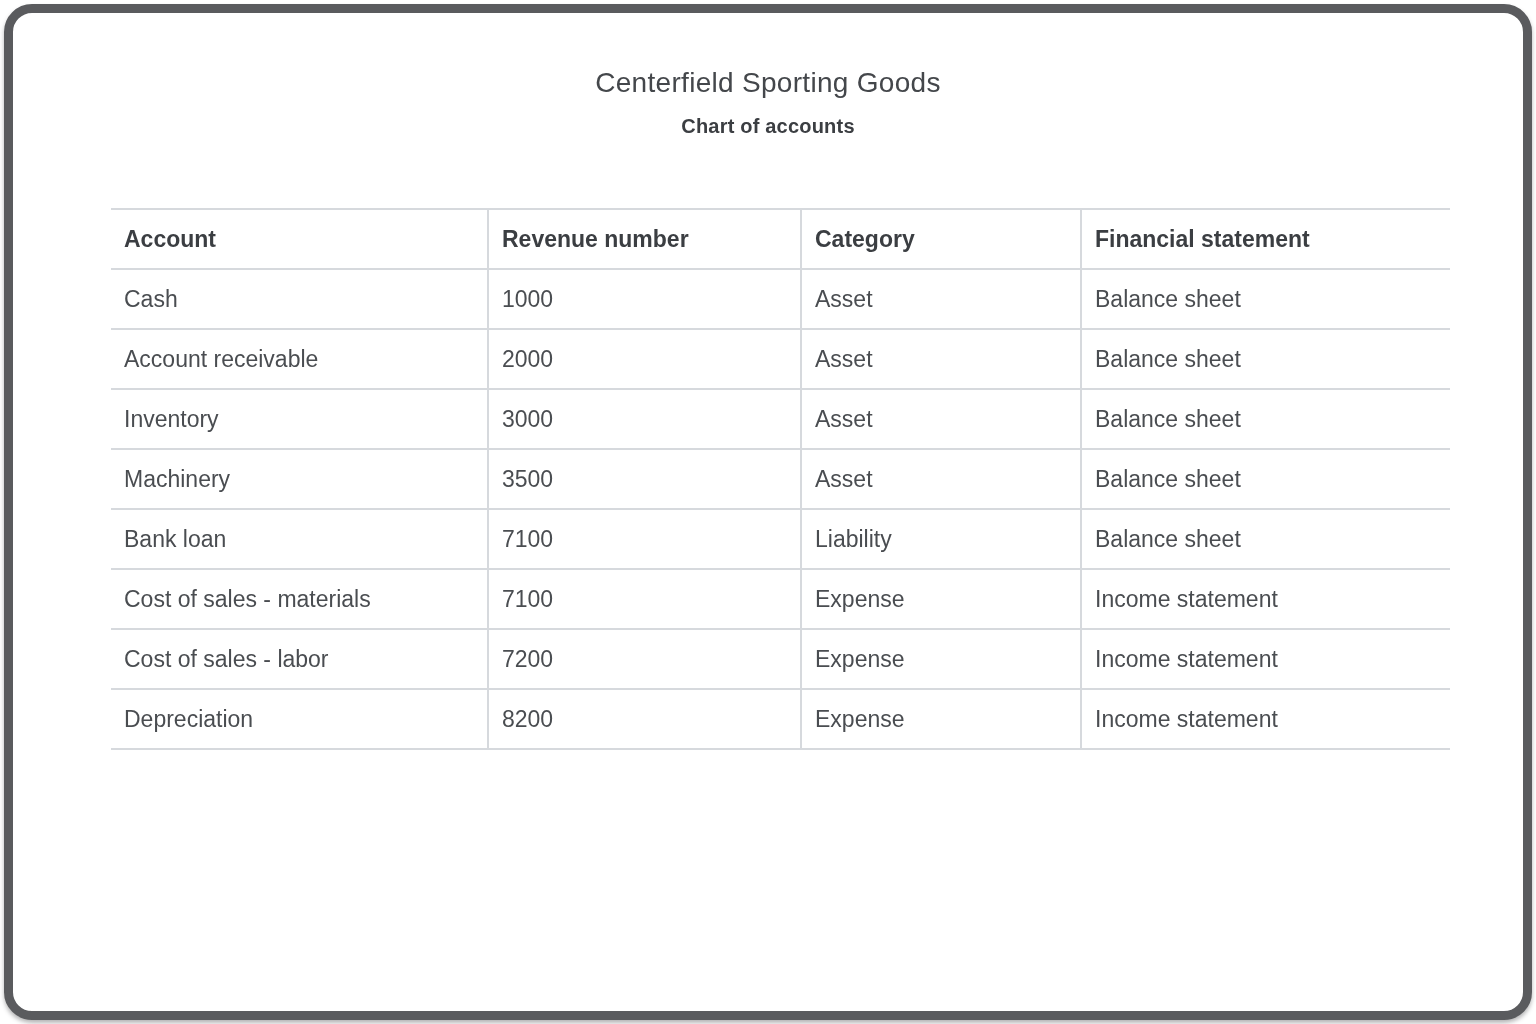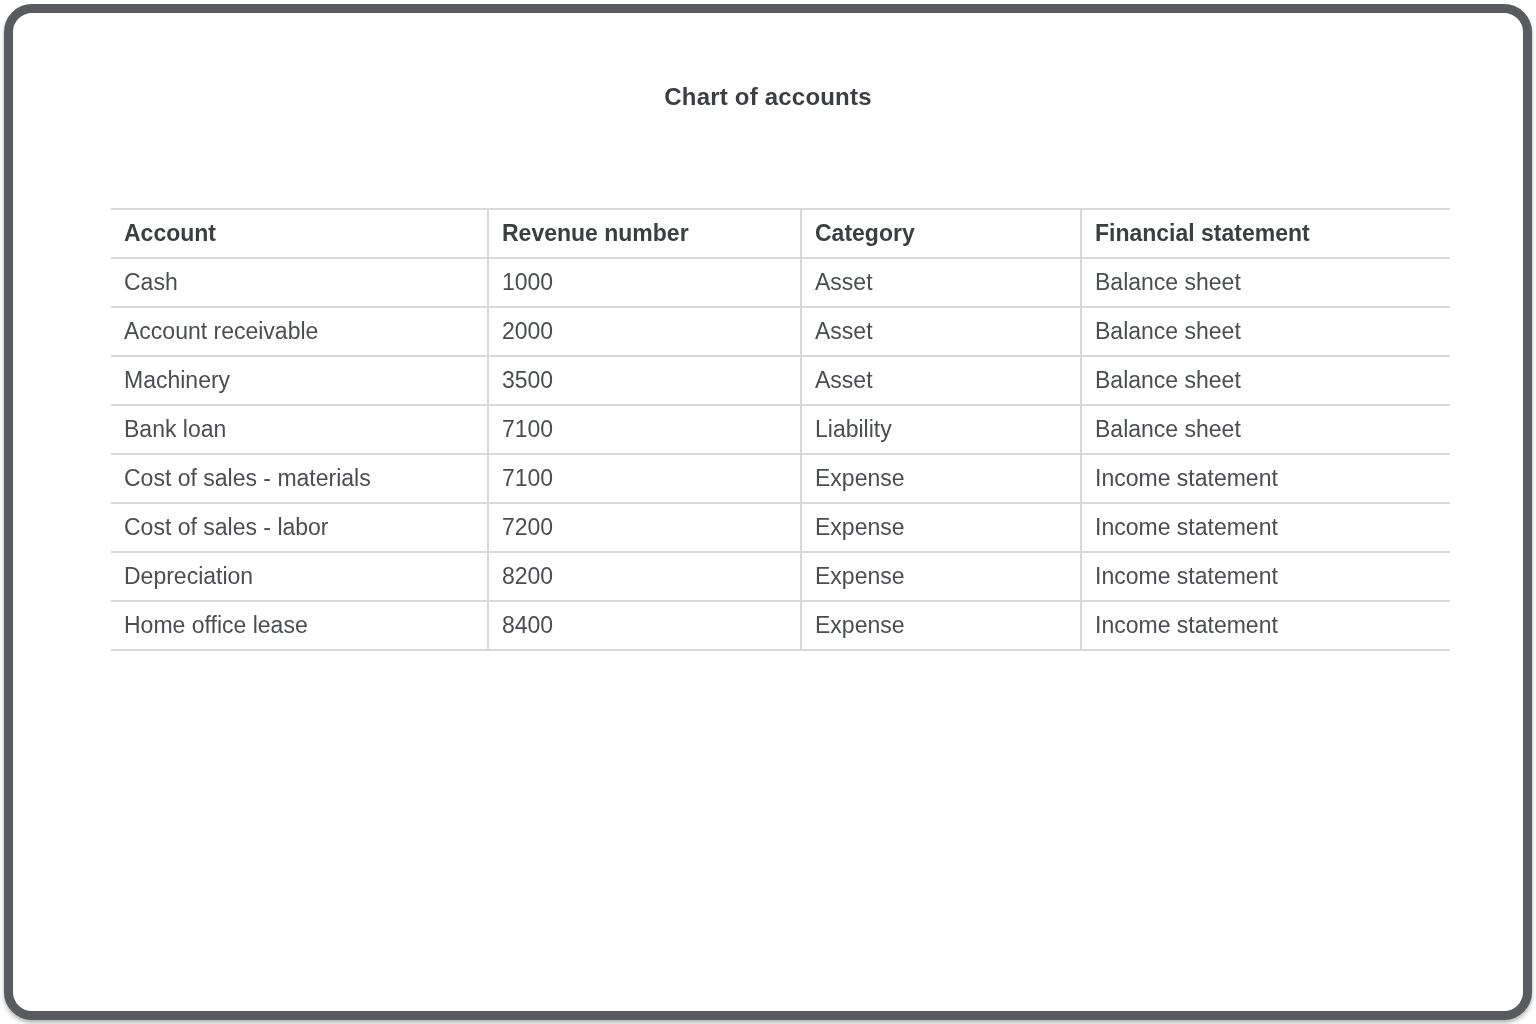--- a/index.html
+++ b/index.html
@@ -31,41 +31,41 @@
     text-align: center;
   }
   .doc-title {
     font-size: 28px;
     font-weight: 400;
     color: #44474b;
     letter-spacing: 0.3px;
   }
   .doc-subtitle {
     margin-top: 16px;
-    font-size: 24px;
+    font-size: 20px;
     font-weight: 700;
     color: #3b3e42;
     letter-spacing: 0.2px;
   }
   table.accounts {
     position: absolute;
     left: 98px;
     top: 195px;
     width: 1339px;
     border-collapse: collapse;
     table-layout: fixed;
     font-size: 23px;
     color: #4a4d51;
   }
   table.accounts col.c1 { width: 377px; }
   table.accounts col.c2 { width: 313px; }
   table.accounts col.c3 { width: 280px; }
   table.accounts col.c4 { width: 369px; }
   table.accounts th, table.accounts td {
-    height: 49px;
+    height: 60px;
     padding: 0 0 0 13px;
     text-align: left;
     vertical-align: middle;
     font-weight: 400;
     border-top: 2px solid #d6d9dd;
     white-space: nowrap;
     overflow: hidden;
   }
   table.accounts th {
     font-weight: 700;
@@ -77,20 +77,21 @@
   }
   table.accounts tr:last-child td {
     border-bottom: 2px solid #d6d9dd;
   }
 </style>
 </head>
 <body>
 
 <div class="card-frame">
   <div class="title-block">
+    <div class="doc-title">Centerfield Sporting Goods</div>
     <div class="doc-subtitle">Chart of accounts</div>
   </div>
 
   <table class="accounts">
     <colgroup>
       <col class="c1">
         <col class="c2">
         <col class="c3">
         <col class="c4">
     </colgroup>
@@ -110,20 +111,26 @@
     <td>Balance sheet</td>
   </tr>
 
   <tr>
     <td>Account receivable</td>
     <td>2000</td>
     <td>Asset</td>
     <td>Balance sheet</td>
   </tr>
 
+  <tr>
+    <td>Inventory</td>
+    <td>3000</td>
+    <td>Asset</td>
+    <td>Balance sheet</td>
+  </tr>
 
   <tr>
     <td>Machinery</td>
     <td>3500</td>
     <td>Asset</td>
     <td>Balance sheet</td>
   </tr>
 
   <tr>
     <td>Bank loan</td>
@@ -147,22 +154,16 @@
     <td>Income statement</td>
   </tr>
 
   <tr>
     <td>Depreciation</td>
     <td>8200</td>
     <td>Expense</td>
     <td>Income statement</td>
   </tr>
 
-  <tr>
-    <td>Home office lease</td>
-    <td>8400</td>
-    <td>Expense</td>
-    <td>Income statement</td>
-  </tr>
 
 </tbody>
   </table>
 </div>
 
 </body></html>

